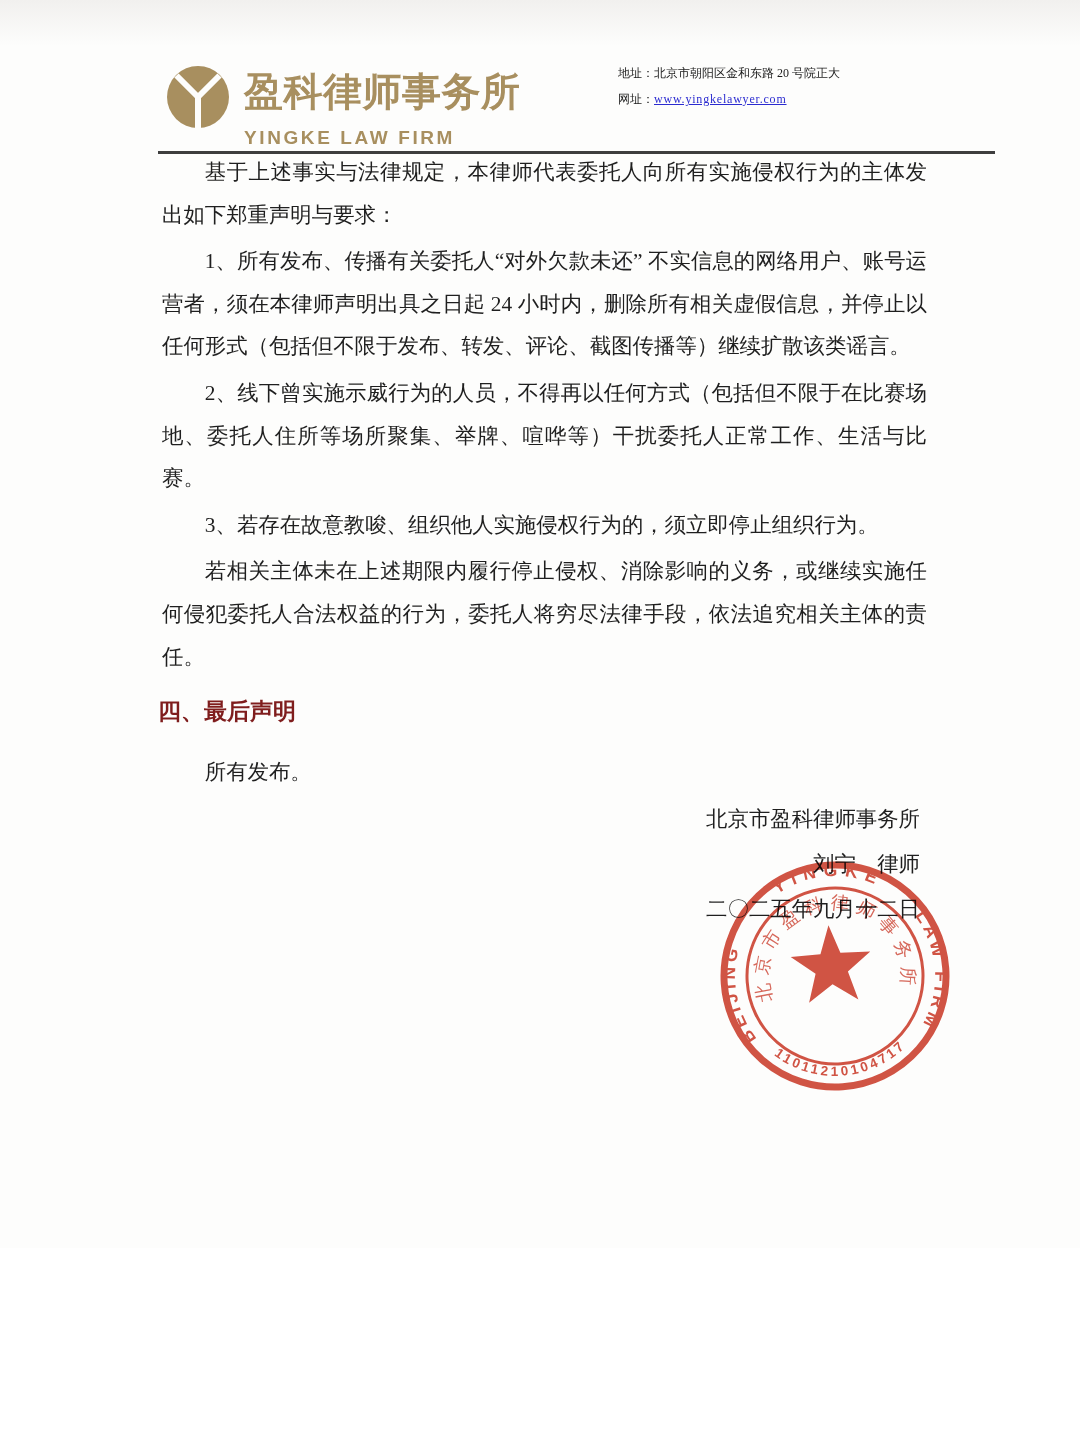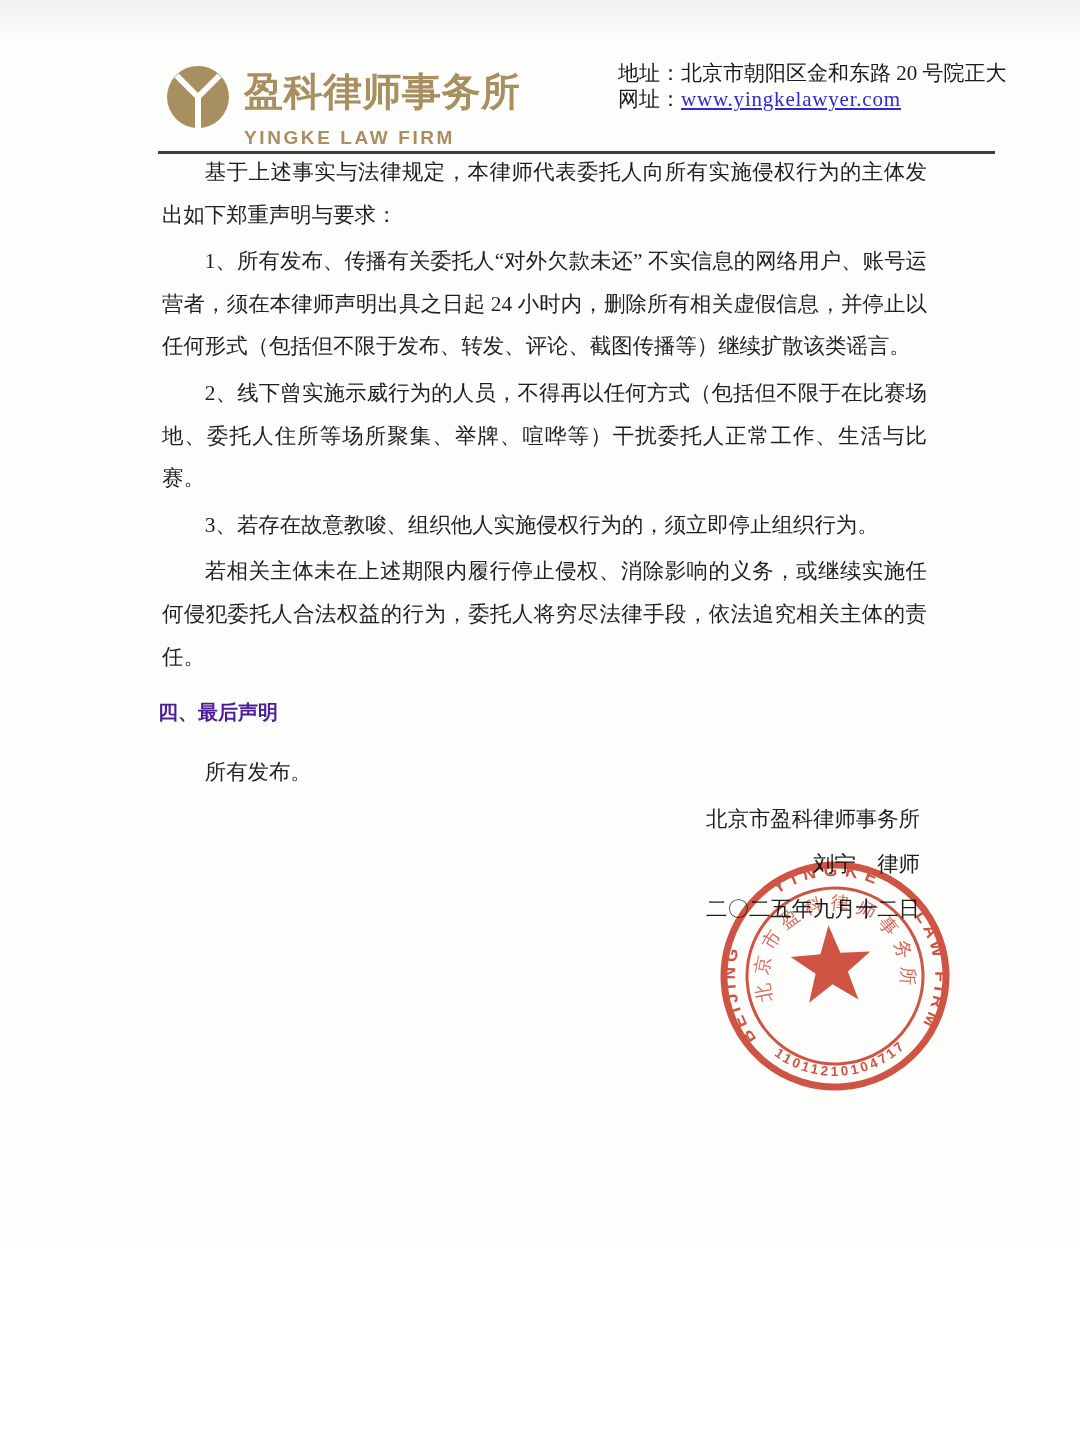--- a/index.html
+++ b/index.html
@@ -23,38 +23,38 @@
   }
 
   
   .logo-icon { position: absolute; left: 166px; top: 65px; width: 64px; height: 64px; }
   .logo-words { position: absolute; left: 244px; top: 70px; color: #a88f5f; font-family: "Liberation Sans", "DejaVu Sans", sans-serif; }
   .logo-cn { font-size: 39px; font-weight: 700; letter-spacing: 0.5px; line-height: 44px; }
   .logo-en { font-size: 19px; font-weight: 700; letter-spacing: 2.6px; line-height: 26px; margin-top: 11px; }
 
   .contact {
     position: absolute; left: 618px; top: 60px; width: 330px;
-    font-size: 21px; line-height: 26px; color: #1b1b1b;
+    font-size: 12px; line-height: 26px; color: #1b1b1b;
   }
   .contact div { white-space: nowrap; }
   .website-link { color: #2b2bd0; text-decoration: underline; letter-spacing: 0.8px; cursor: pointer; }
 
   .rule { position: absolute; left: 158px; top: 151px; width: 837px; height: 3px; background: #3e3e3e; }
 
   
   .content {
     position: absolute; left: 158px; top: 147px; width: 773px;
     font-size: 21.4px; line-height: 42.6px;
     text-align: justify; text-justify: inter-ideograph;
     color: #1f1f1f;
   }
   .content p { margin: 4px; text-indent: 2em; }
   .content .section-heading {
-    font-size: 20px; font-weight: 700; text-indent: 0;
-    margin: 13px 0 17px 0; color: #4c1d95;
+    font-size: 23px; font-weight: 700; text-indent: 0;
+    margin: 13px 0 17px 0; color: #7f1d1d;
   }
   .signature { text-align: right; line-height: 45px; margin-top: 1px; padding-right: 11px; }
   .signature div { white-space: nowrap; }
 
   
   .seal {
     position: absolute; left: 716px; top: 857px; width: 238px; height: 238px;
     mix-blend-mode: multiply; opacity: 0.93;
     transform: rotate(-4deg);
     pointer-events: none;

